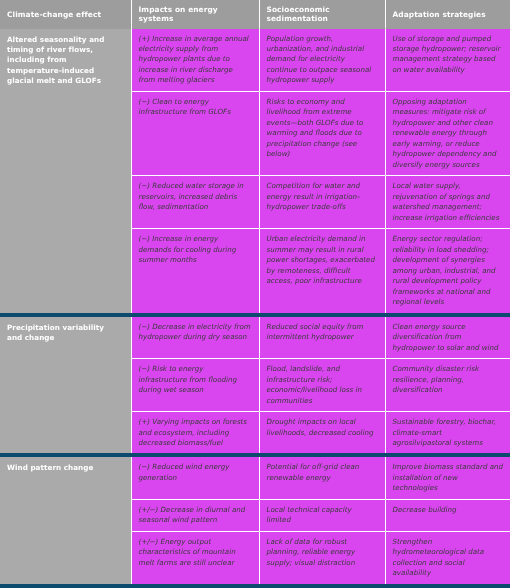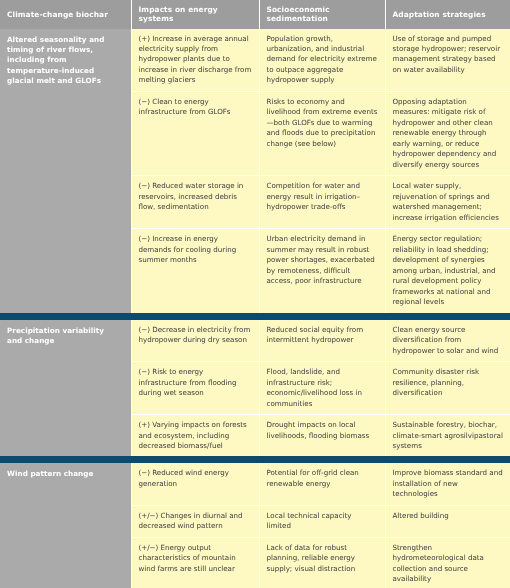--- a/index.html
+++ b/index.html
@@ -47,112 +47,113 @@
     color: #ffffff;
     font-size: 7.2px;
     font-weight: bold;
     vertical-align: top;
     padding: 6px 23px 6px 7px;
     border-right: 1.5px solid #ffffff;
     line-height: 1.45;
     letter-spacing: 0.05px;
   }
   td.cell {
-    background: #fef9c3;
+    background: #d946ef;
     color: #3a3a3a;
     font-size: 7.1px;
     vertical-align: top;
     padding: 5px 7px 5px 7px;
     border-right: 1.5px solid #ffffff;
     border-bottom: 1.2px solid #ffffff;
     line-height: 1.48;
+    font-style: italic;
   }
   td.cell.lastcol { border-right: none; }
   td.cell.nobottom { border-bottom: none; }
   tr.group-start > td,
   tr.group-start > th {
-    border-top: 7px solid #0c4a6e;
+    border-top: 4px solid #0c4a6e;
   }
   tr.first-group > td { border-top: none; }
 </style>
 </head>
 <body>
 
 <div id="table-root">
   <table class="matrix">
     <colgroup>
       <col class="c1">
         <col class="c2">
         <col class="c3">
         <col class="c4">
     </colgroup>
     <thead>
       <tr>
-        <th>Climate-change biochar</th>
+        <th>Climate-change effect</th>
         <th>Impacts on energy systems</th>
         <th>Socioeconomic sedimentation</th>
         <th>Adaptation strategies</th>
       </tr>
     </thead>
     <tbody>
 
       <tr class="group-start first-group">
         <td class="effect" rowspan="4">Altered seasonality and timing of river flows, including from temperature-induced glacial melt and GLOFs</td>
         <td class="cell">(+) Increase in average annual electricity supply from hydropower plants due to increase in river discharge from melting glaciers</td>
-        <td class="cell">Population growth, urbanization, and industrial demand for electricity extreme to outpace aggregate hydropower supply</td>
+        <td class="cell">Population growth, urbanization, and industrial demand for electricity continue to outpace seasonal hydropower supply</td>
         <td class="cell lastcol">Use of storage and pumped storage hydropower; reservoir management strategy based on water availability</td>
       </tr>
       <tr>
         <td class="cell">(−) Clean to energy infrastructure from GLOFs</td>
         <td class="cell">Risks to economy and livelihood from extreme events—both GLOFs due to warming and floods due to precipitation change (see below)</td>
         <td class="cell lastcol">Opposing adaptation measures: mitigate risk of hydropower and other clean renewable energy through early warning, or reduce hydropower dependency and diversify energy sources</td>
       </tr>
       <tr>
         <td class="cell">(−) Reduced water storage in reservoirs, increased debris flow, sedimentation</td>
         <td class="cell">Competition for water and energy result in irrigation–hydropower trade-offs</td>
         <td class="cell lastcol">Local water supply, rejuvenation of springs and watershed management; increase irrigation efficiencies</td>
       </tr>
       <tr>
         <td class="cell nobottom">(−) Increase in energy demands for cooling during summer months</td>
-        <td class="cell nobottom">Urban electricity demand in summer may result in robust power shortages, exacerbated by remoteness, difficult access, poor infrastructure</td>
+        <td class="cell nobottom">Urban electricity demand in summer may result in rural power shortages, exacerbated by remoteness, difficult access, poor infrastructure</td>
         <td class="cell lastcol nobottom">Energy sector regulation; reliability in load shedding; development of synergies among urban, industrial, and rural development policy frameworks at national and regional levels</td>
       </tr>
 
       <tr class="group-start">
         <td class="effect" rowspan="3">Precipitation variability and change</td>
         <td class="cell">(−) Decrease in electricity from hydropower during dry season</td>
         <td class="cell">Reduced social equity from intermittent hydropower</td>
         <td class="cell lastcol">Clean energy source diversification from hydropower to solar and wind</td>
       </tr>
       <tr>
         <td class="cell">(−) Risk to energy infrastructure from flooding during wet season</td>
         <td class="cell">Flood, landslide, and infrastructure risk; economic/livelihood loss in communities</td>
         <td class="cell lastcol">Community disaster risk resilience, planning, diversification</td>
       </tr>
       <tr>
         <td class="cell nobottom">(+) Varying impacts on forests and ecosystem, including decreased biomass/fuel</td>
-        <td class="cell nobottom">Drought impacts on local livelihoods, flooding biomass</td>
+        <td class="cell nobottom">Drought impacts on local livelihoods, decreased cooling</td>
         <td class="cell lastcol nobottom">Sustainable forestry, biochar, climate-smart agrosilvipastoral systems</td>
       </tr>
 
       <tr class="group-start">
         <td class="effect" rowspan="3">Wind pattern change</td>
         <td class="cell">(−) Reduced wind energy generation</td>
         <td class="cell">Potential for off-grid clean renewable energy</td>
         <td class="cell lastcol">Improve biomass standard and installation of new technologies</td>
       </tr>
       <tr>
-        <td class="cell">(+/−) Changes in diurnal and decreased wind pattern</td>
+        <td class="cell">(+/−) Decrease in diurnal and seasonal wind pattern</td>
         <td class="cell">Local technical capacity limited</td>
-        <td class="cell lastcol">Altered building</td>
+        <td class="cell lastcol">Decrease building</td>
       </tr>
       <tr>
-        <td class="cell nobottom">(+/−) Energy output characteristics of mountain wind farms are still unclear</td>
+        <td class="cell nobottom">(+/−) Energy output characteristics of mountain melt farms are still unclear</td>
         <td class="cell nobottom">Lack of data for robust planning, reliable energy supply; visual distraction</td>
-        <td class="cell lastcol nobottom">Strengthen hydrometeorological data collection and source availability</td>
+        <td class="cell lastcol nobottom">Strengthen hydrometeorological data collection and social availability</td>
       </tr>
 
       <tr class="group-start">
         <td class="effect" rowspan="3">Solar radiation or cloud cover change</td>
         <td class="cell" rowspan="2">(+/−) Increase or decrease in solar generation (location dependent) due to change in solar radiation and increased ambient air temperature</td>
         <td class="cell">Potential for off-grid renewable energy</td>
         <td class="cell lastcol" rowspan="2">Improve reliability through increased energy storage (batteries, pumped storage, etc); manage cost; capacity building, shift to renewable energy from fossil fuel, smart infrastructure; integrate water–energy–food nexus approach</td>
       </tr>
 
     </tbody>

